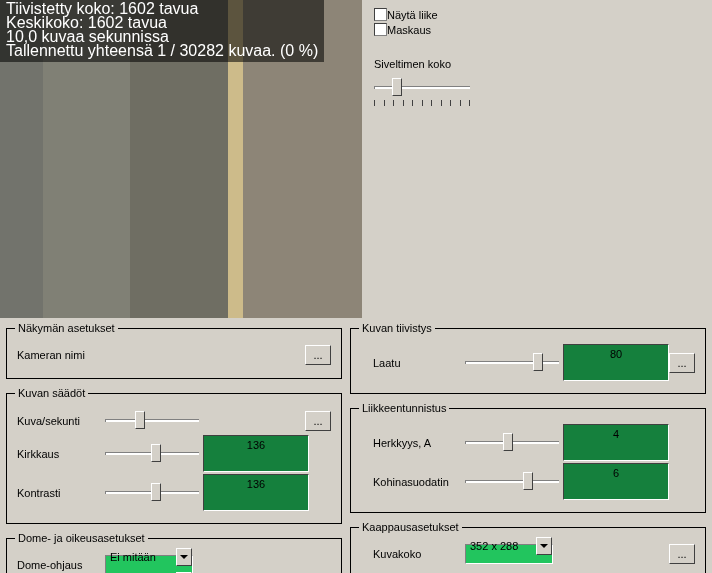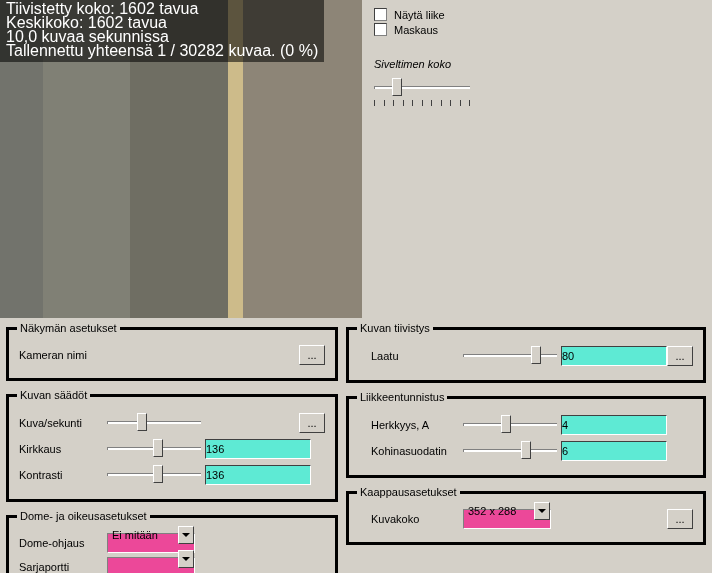--- a/index.html
+++ b/index.html
@@ -33,37 +33,37 @@
     left: 0;
     background: rgba(0,0,0,0.55);
     color: #fff;
     padding: 2px 6px 4px;
     font-size: 16px;
     line-height: 14px;
   }
   .top-panel {
     padding: 6px 12px;
   }
-  .chk-row { margin: 2px 0; display: flex; align-items: center; gap: 7px; }
+  .chk-row { margin: 2px 0; display: flex; align-items: center; gap: 0; }
   .chk {
     width: 13px; height: 13px; background: #fff;
     border: 1px solid #808080;
     border-top-color: #404040; border-left-color: #404040;
   }
-  .brush-label { margin-top: 22px; font-style: italic; }
+  .brush-label { margin-top: 22px; }
   .brush-slider-wrap { margin-top: 6px; }
 
   .cols {
     display: flex;
     gap: 8px;
     padding: 4px 6px 0;
   }
   .col { flex: 1; display: flex; flex-direction: column; gap: 8px; }
   fieldset {
-    border: 3px solid #000000;
+    border: 1px solid #000000;
     border-radius: 0;
     padding: 8px 10px 10px;
     margin: 0;
     background: #d4d0c8;
     position: relative;
   }
   legend {
     padding: 0 3px;
     font-size: 11px;
     margin-left: -2px;
@@ -110,32 +110,32 @@
   }
   .slider-thumb {
     position: absolute;
     top: 2px;
     width: 10px; height: 18px;
     background: #d4d0c8;
     border: 1px solid;
     border-color: #fff #404040 #404040 #fff;
   }
   .slider-val {
-    width: 106px; height: 20px;
+    width: 106px; height: 37px;
     border: 1px solid;
     border-color: #404040 #fff #fff #404040;
-    background: #5eead4;
-    text-align: left;
+    background: #15803d;
+    text-align: center;
     line-height: 18px;
   }
   .select {
     height: 20px;
     border: 1px solid;
     border-color: #808080 #fff #fff #808080;
-    background: #ec4899;
+    background: #22c55e;
     width: 88px;
     display: flex;
     align-items: center;
     padding: 0 0 16px 4px;
     margin-right: 20px;
     position: relative;
   }
   .select .arrow {
     margin-left: auto;
     width: 16px; height: 18px;

